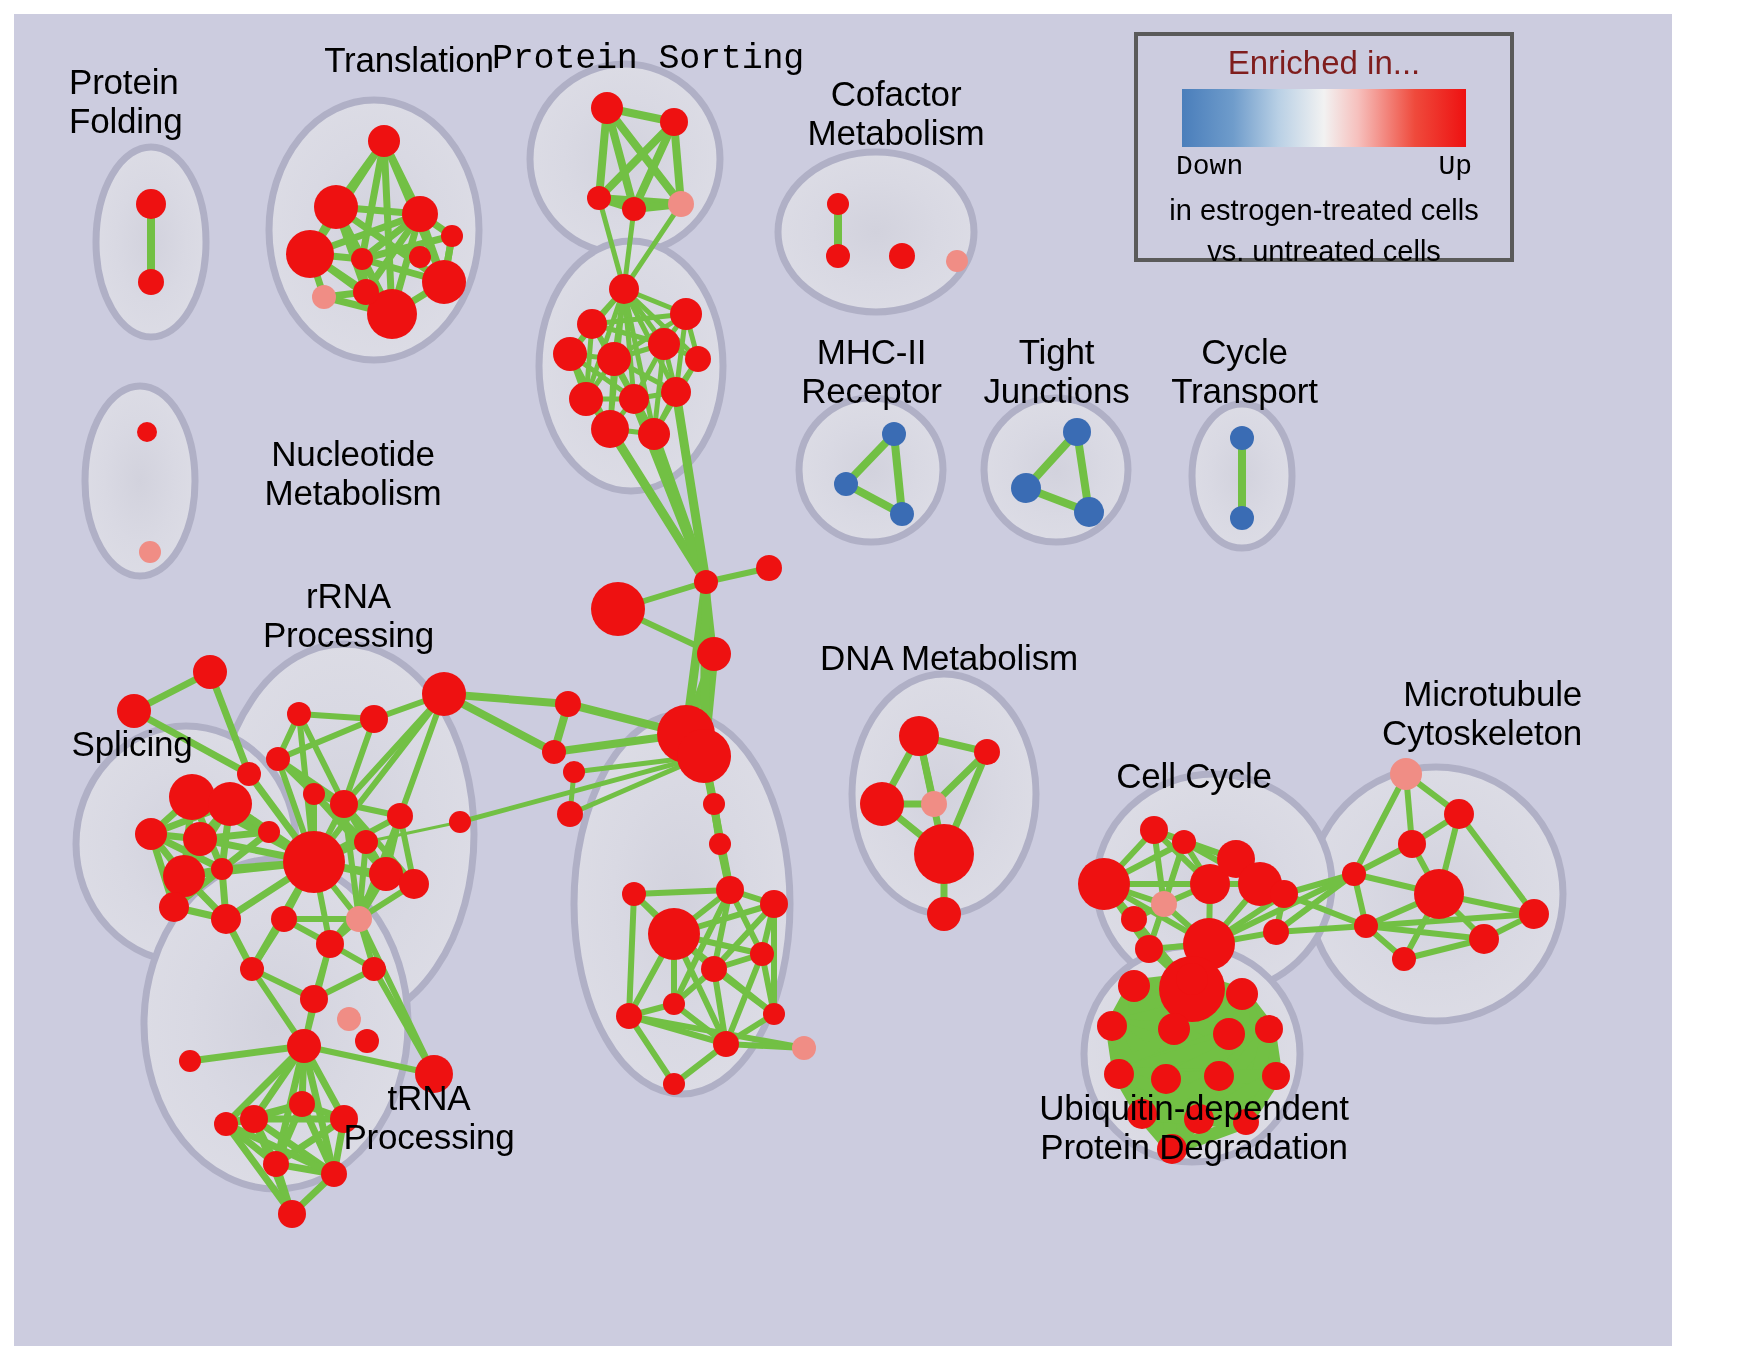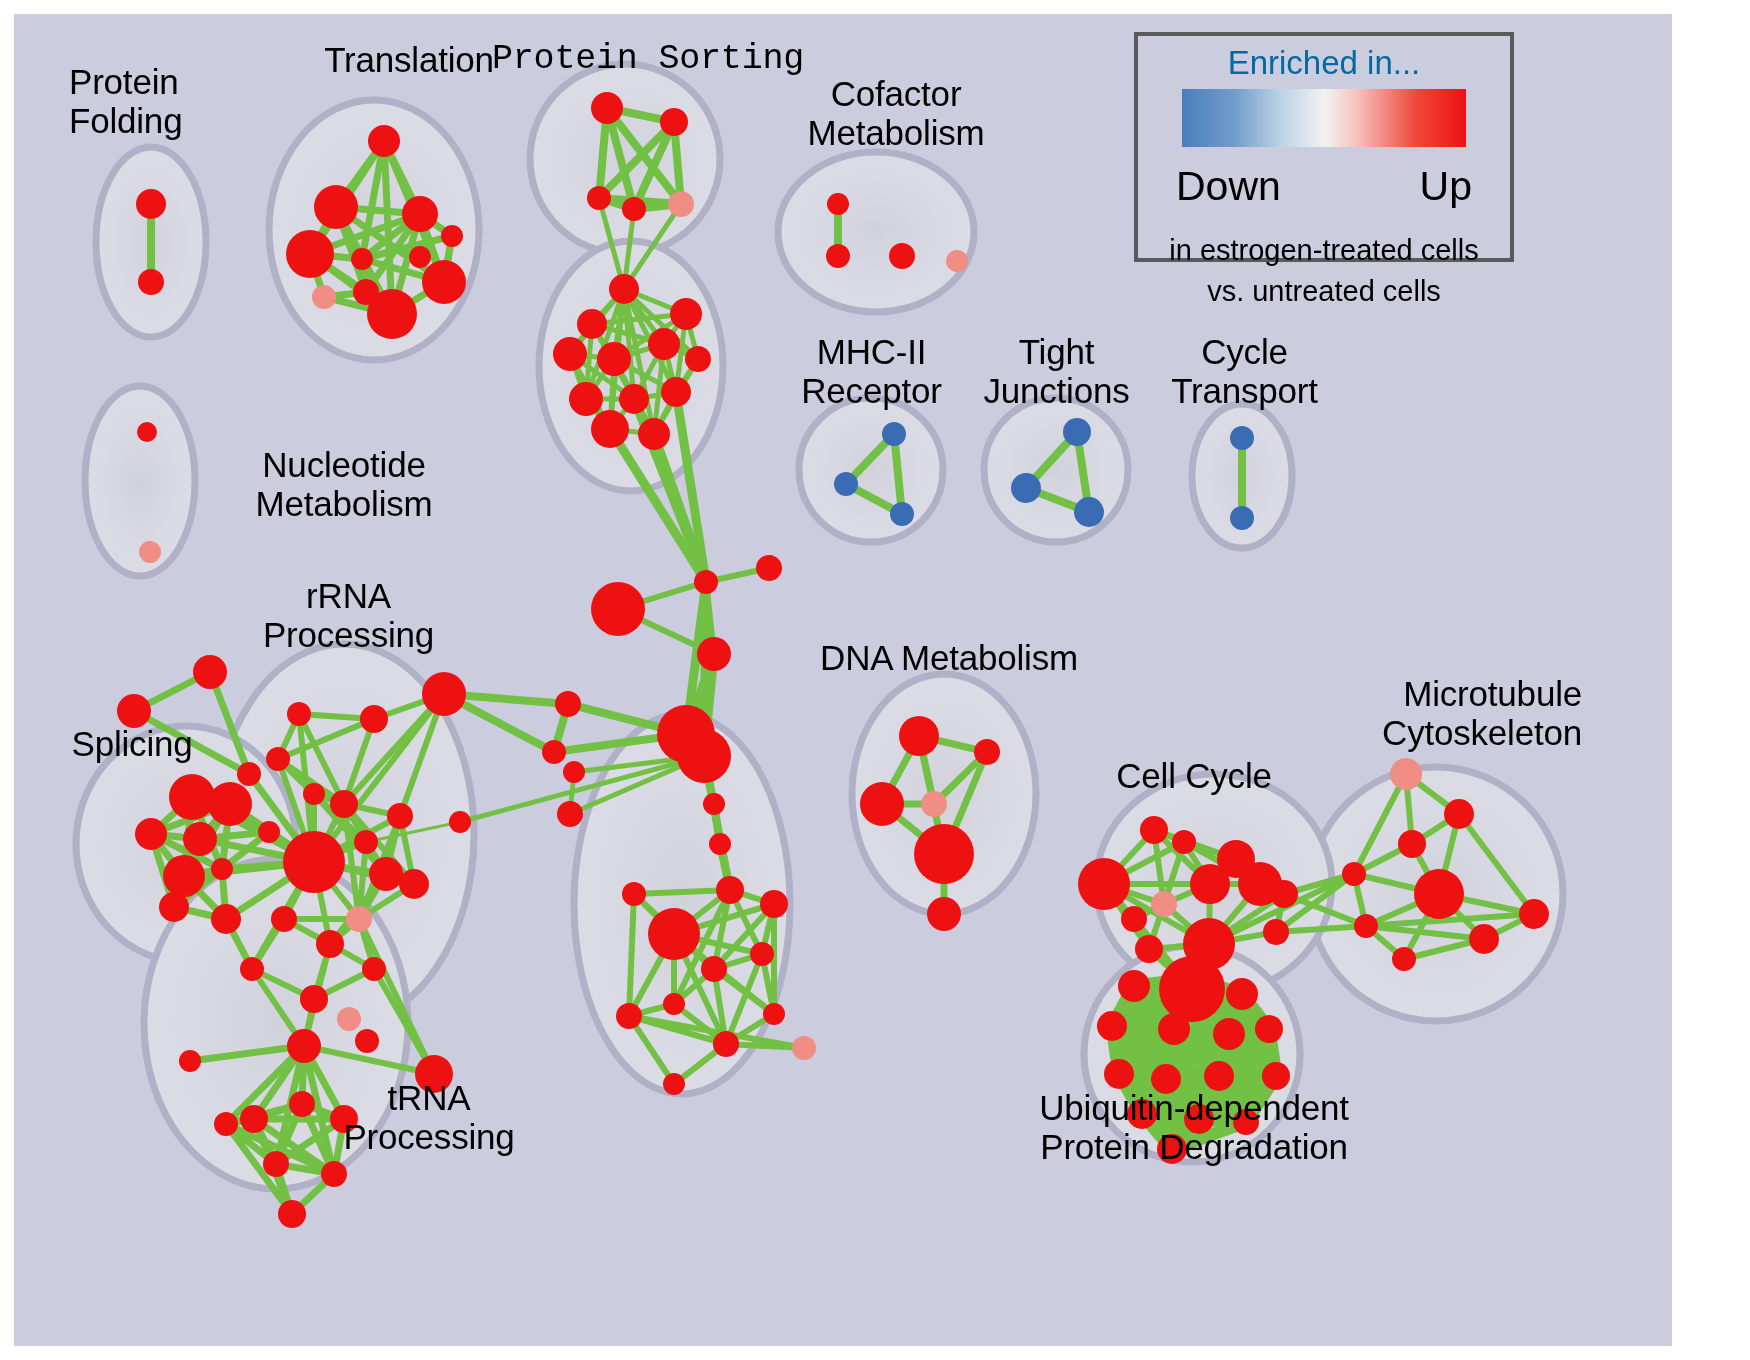--- a/index.html
+++ b/index.html
@@ -29,26 +29,26 @@
     letter-spacing:-0.2px;
   }
   #legend{
     position:absolute;
     border:4px solid #5a5a5a;
     background:#ccccdf;
     box-sizing:border-box;
     text-align:center;
     padding:6px 16px 12px 16px;
   }
-  #legend .ltitle{font-size:33px;color:#0369a1;margin-top:2px;}
+  #legend .ltitle{font-size:33px;color:#7f1d1d;margin-top:2px;}
   #legend .bar{
     height:58px;margin:7px 28px 2px 28px;
     background:linear-gradient(to right,#4a7ebb 0%,#6f9ccb 18%,#b9d0e5 34%,#f2f2f2 50%,#f6c0bd 62%,#ef4a3c 82%,#ee1111 100%);
   }
-  #legend .ends{display:flex;justify-content:space-between;font-size:41px;padding:16px 22px;margin-top:-2px;}
+  #legend .ends{display:flex;justify-content:space-between;font-size:28px;padding:4px 22px;margin-top:-2px;font-family:Liberation Mono, monospace;}
   #legend .sub{font-size:29px;line-height:1.14;margin-top:8px;}
 </style>
 </head>
 <body>
 
 <div id="canvas">
   <div id="plot">
 
     <svg class="net" viewBox="0 0 1722 1332" preserveAspectRatio="none">
       <defs>
@@ -763,21 +763,21 @@
         <circle cx="1228" cy="504" r="12" fill="#3a6cb4"></circle>
       </g>
     </svg>
 
     <div class="clabel" style="left:55px;top:48px;width:210px;text-align:left;">Protein
 Folding</div>
     <div class="clabel" style="left:270px;top:26px;width:250px;">Translation</div>
     <div class="clabel" style="left:478px;top:26px;width:300px;font-family:Liberation Mono, monospace;">Protein Sorting</div>
     <div class="clabel" style="left:762px;top:60px;width:240px;">Cofactor
 Metabolism</div>
-    <div class="clabel" style="left:185px;top:420px;width:290px;margin-top:11px;">Nucleotide
+    <div class="clabel" style="left:194px;top:420px;width:290px;">Nucleotide
 Metabolism</div>
     <div class="clabel" style="left:745px;top:318px;width:225px;">MHC-II
 Receptor</div>
     <div class="clabel" style="left:930px;top:318px;width:225px;">Tight
 Junctions</div>
     <div class="clabel" style="left:1118px;top:318px;width:225px;">Cycle
 Transport</div>
     <div class="clabel" style="left:222px;top:562px;width:225px;">rRNA
 Processing</div>
     <div class="clabel" style="left:18px;top:710px;width:200px;">Splicing</div>

